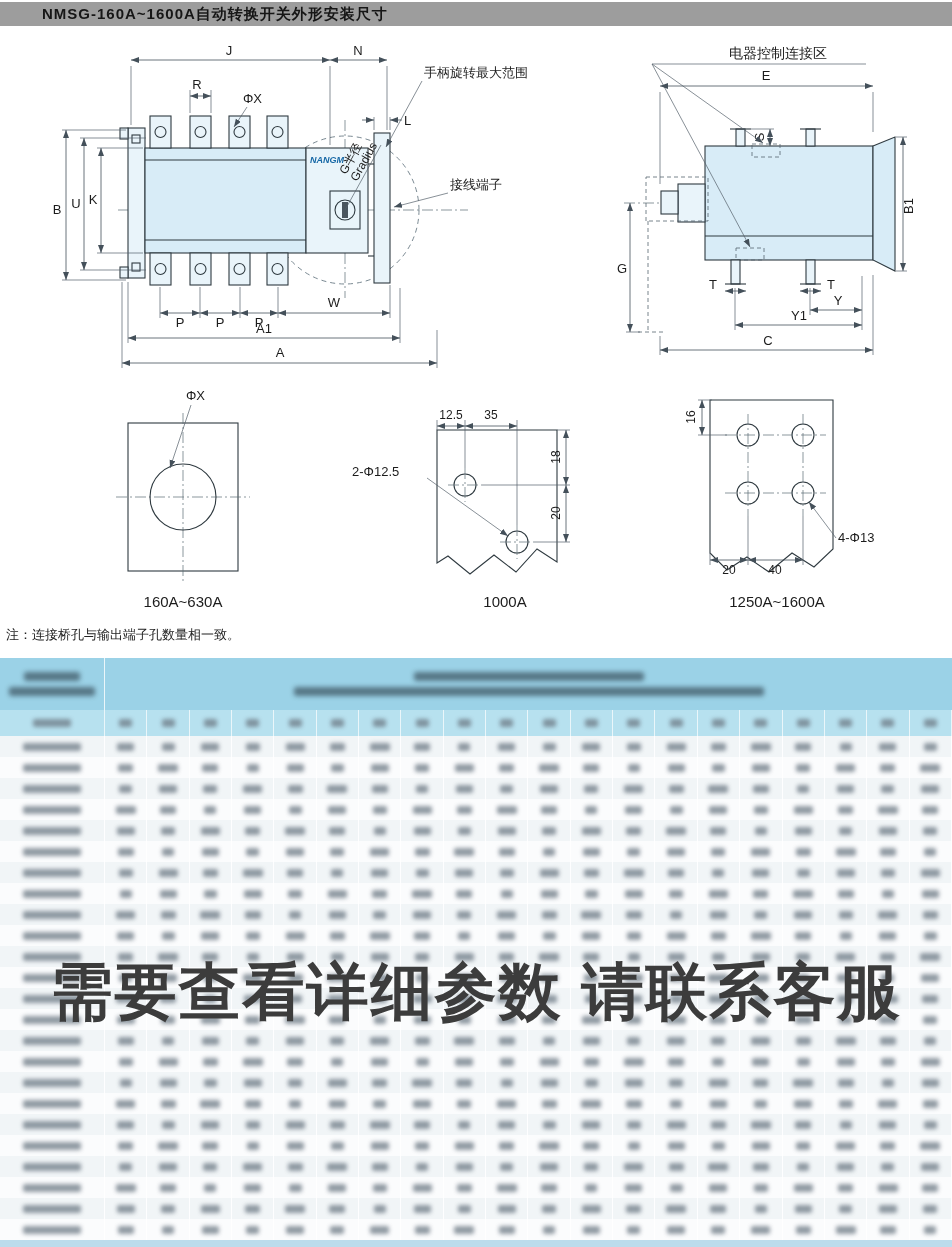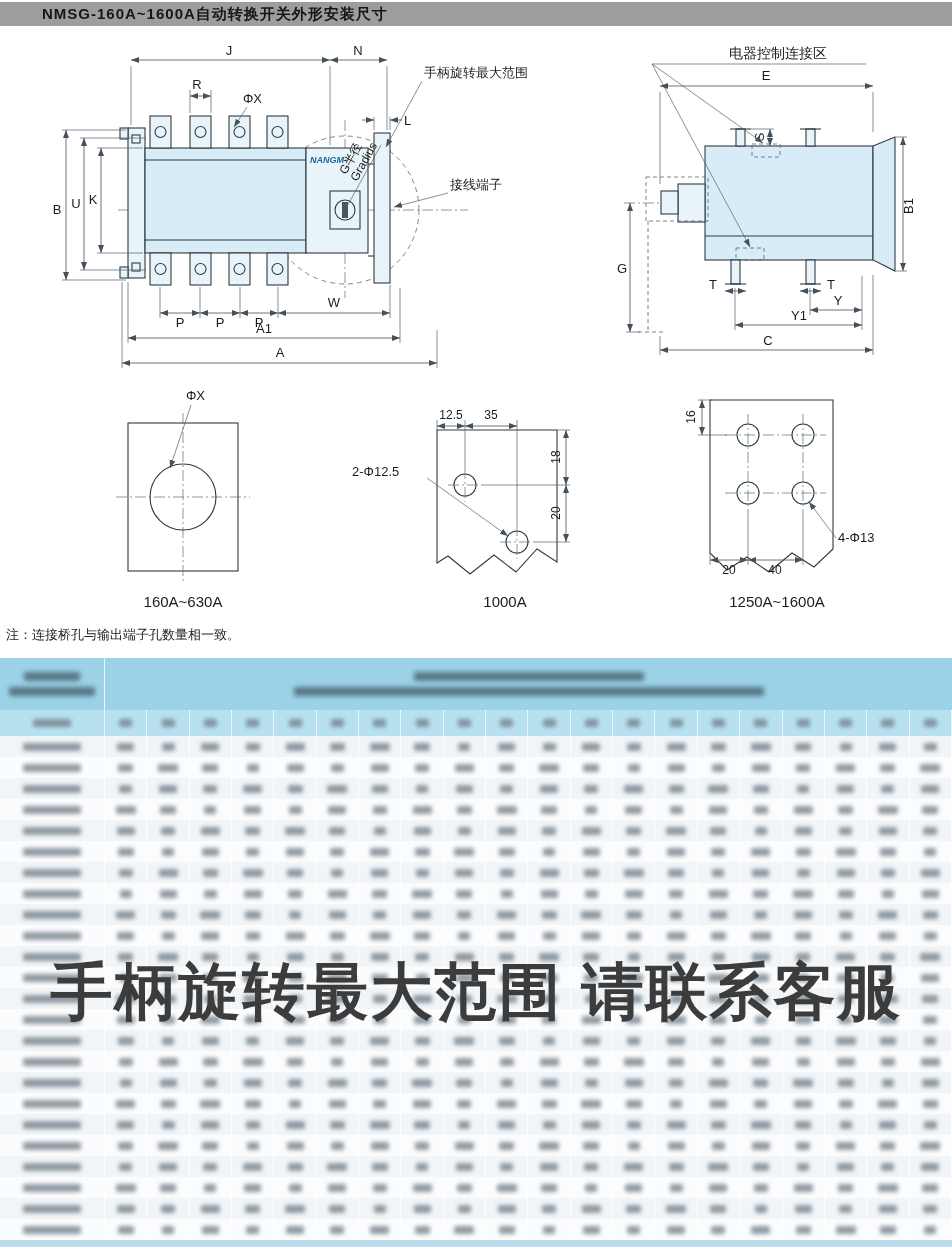--- a/index.html
+++ b/index.html
@@ -1950,14 +1950,14 @@
         </div>
         <div class="t-cell">
           <div class="blob" style="width: 16px;"></div>
         </div>
         <div class="t-cell">
           <div class="blob" style="width: 12px;"></div>
         </div>
       </div>
     </div>
   <div class="t-bottom"></div>
-  <div class="overlay">手柄旋转最大范围 请联系客服</div>
+  <div class="overlay">需要查看详细参数 请联系客服</div>
 </div>
 
 </body></html>

